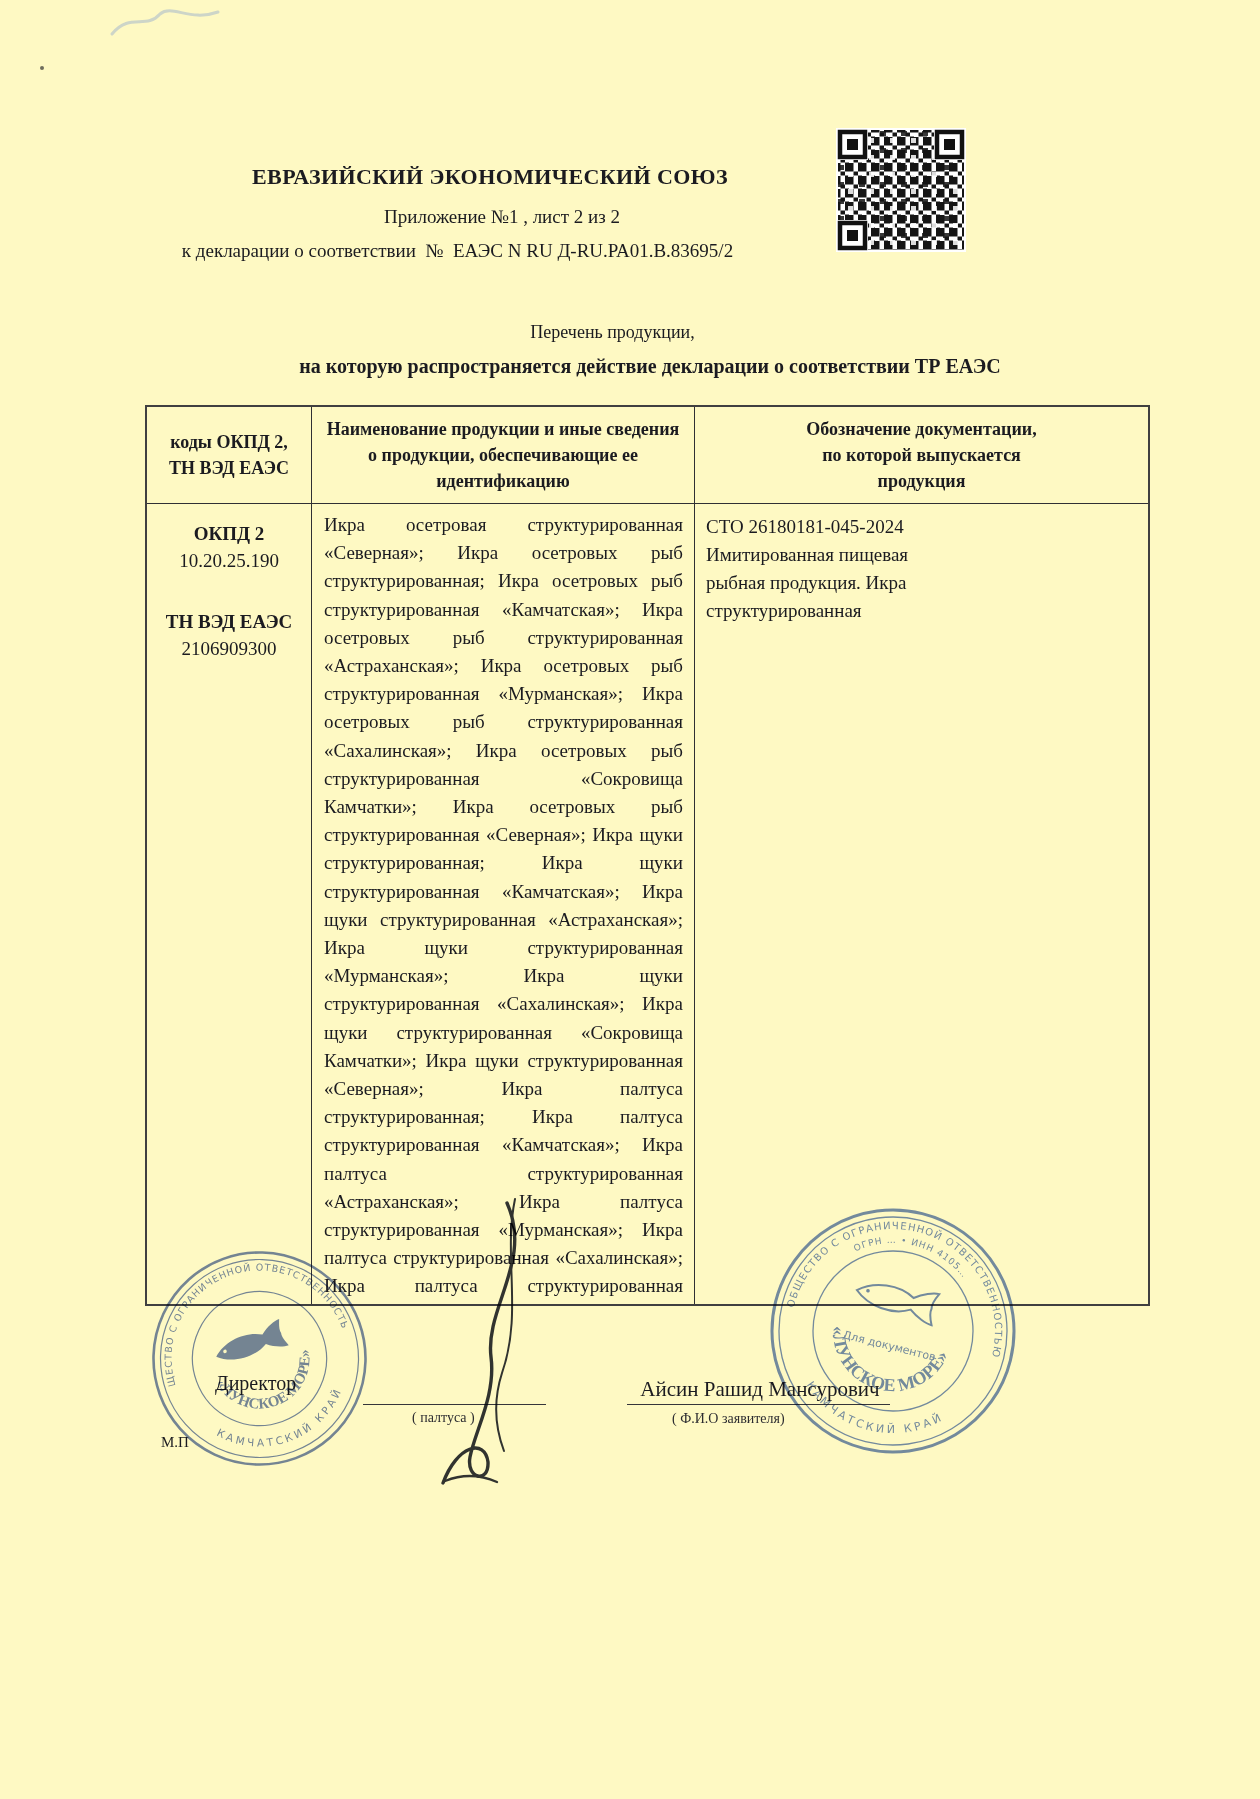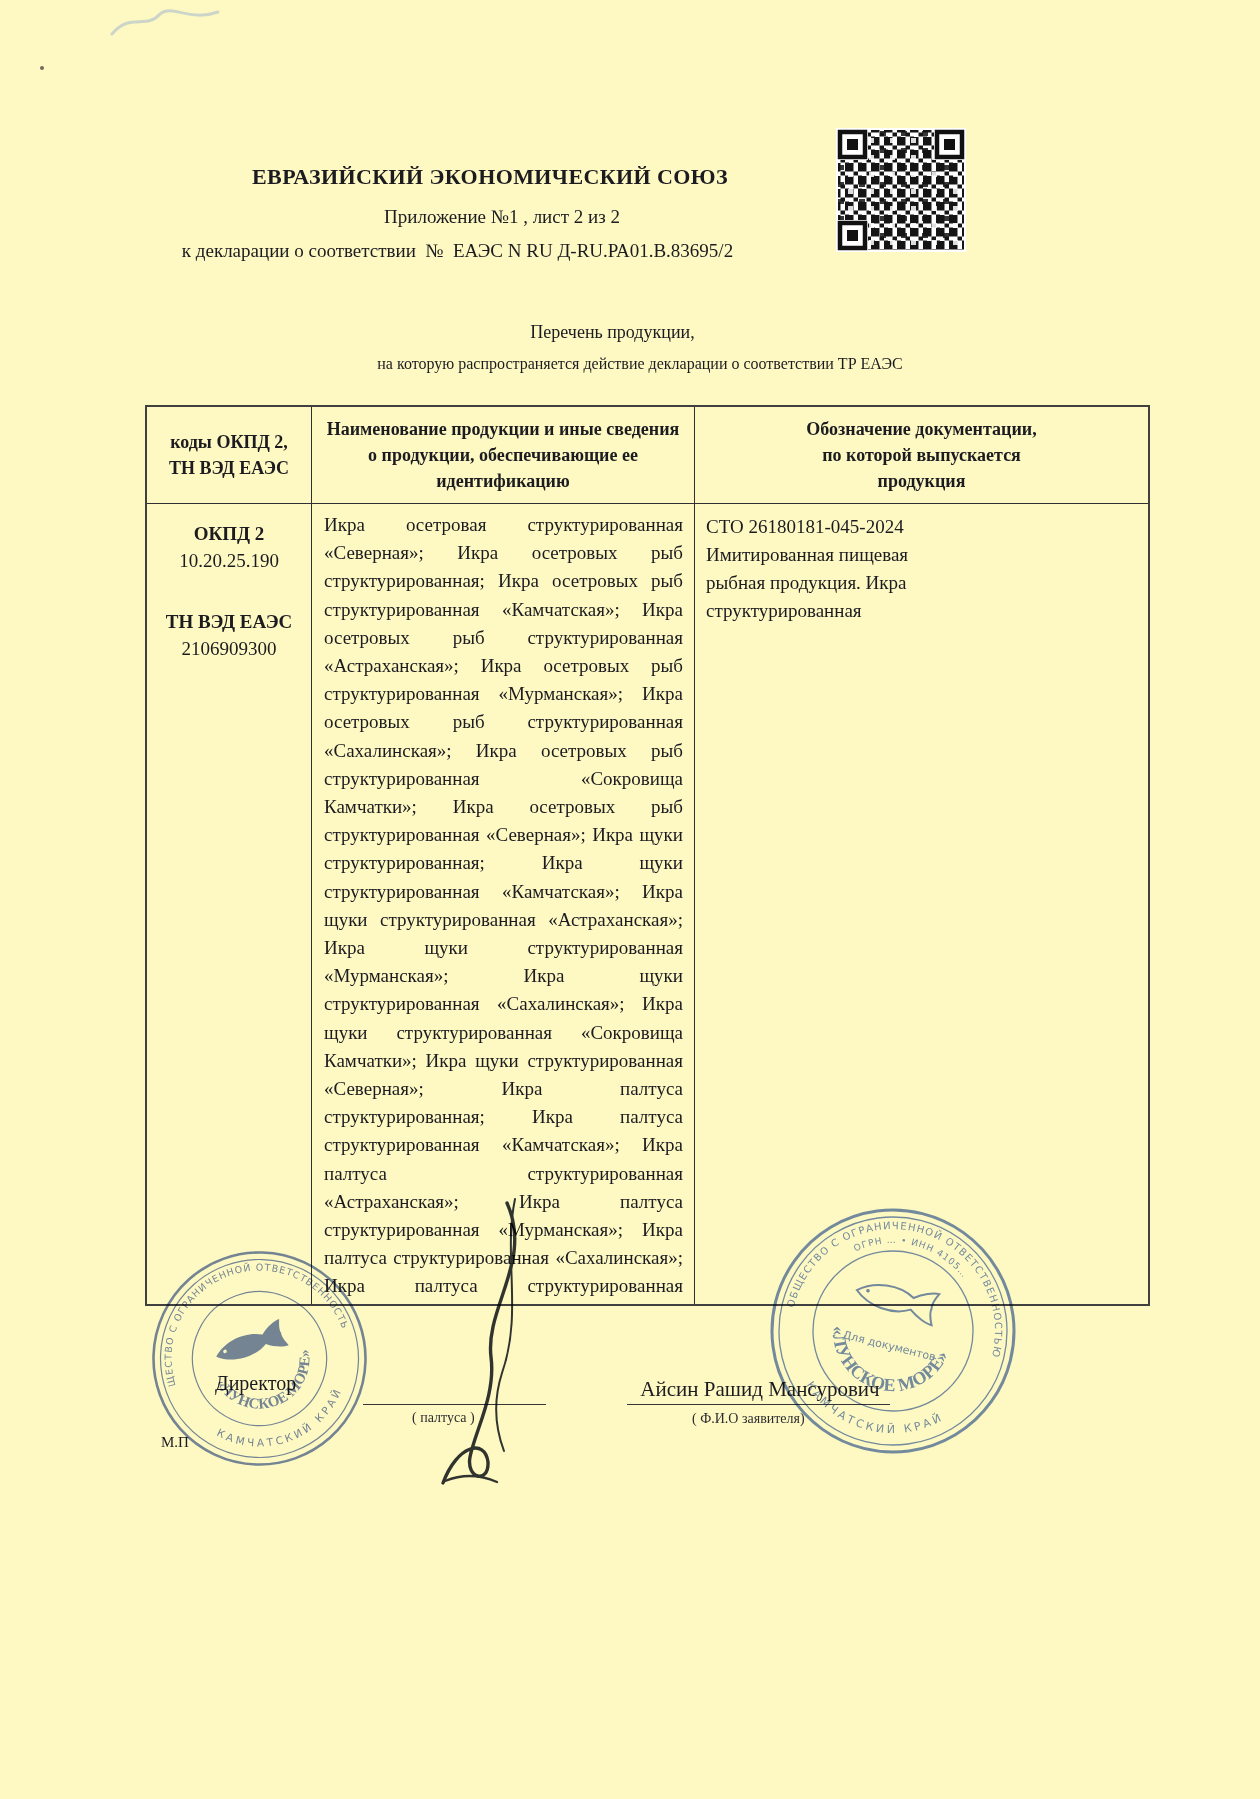--- a/index.html
+++ b/index.html
@@ -7,21 +7,21 @@
     position:relative; width:1260px; height:1799px; margin:0 auto;
     background:#fef9c3; overflow:hidden;
     font-family:"Liberation Serif", serif; color:#1b1b20;
   }
   .abs{position:absolute;}
   .center{text-align:center;}
   .doc-title{top:164px; left:0; width:980px; font-size:22px; font-weight:bold; letter-spacing:.4px;}
   .doc-sub1{top:206px; left:0; width:980px; font-size:19px;margin-left:12px;}
   .doc-sub2{top:240px; left:0; width:915px; font-size:19px; white-space:pre;}
   .sec1{top:322px; left:140px; width:945px; font-size:18px; font-weight:normal;}
-  .sec2{top:355px; left:145px; width:990px; font-size:16px; font-weight:normal;}
+  .sec2{top:355px; left:155px; width:990px; font-size:20px; font-weight:bold;}
 
   .tbl{
     top:405px; left:145px; width:1005px; box-sizing:border-box;
     display:grid; grid-template-columns:165px 383px 1fr; grid-template-rows:97px 800px;
     border:2px solid #404040;
   }
   .cell{box-sizing:border-box; overflow:hidden;}
   .b-r{border-right:1.5px solid #303034;}
   .b-b{border-bottom:1.5px solid #303034;}
   .hcell{font-weight:bold; font-size:18px; line-height:1.45; text-align:center;}
@@ -34,21 +34,21 @@
   .products-cell{padding:7px 11px 0 12px; font-size:19px; line-height:28.2px; text-align:justify;}
   .docs-cell{padding:9px 8px 0 11px; font-size:19px; line-height:28px;}
   .docs-inner{width:238px;}
 
   .director{top:1372px; left:215px; font-size:20px;}
   .mp{top:1434px; left:161px; font-size:15px;}
   .sig-line{top:1404px; left:363px; width:183px; border-top:1.6px solid #35353a; height:0;}
   .sig-cap{top:1410px; left:412px; font-size:14px; color:#2c2c30;}
   .name{top:1377px; left:632px; width:256px; font-size:21px; text-align:center;}
   .name-line{top:1404px; left:627px; width:263px; border-top:1.6px solid #35353a; height:0;}
-  .name-cap{top:1411px; left:692px; font-size:14px; color:#2c2c30;}
+  .name-cap{top:1411px; left:672px; font-size:14px; color:#2c2c30;}
 
   .qr{top:128px; left:836px;}
   .stamp{mix-blend-mode:multiply;}
   .stamp-l{top:1246px; left:147px;}
   .stamp-r{top:1204px; left:766px;}
   .sigink{top:1195px; left:385px; mix-blend-mode:multiply;}
   .scribble{top:4px; left:106px; opacity:.55;}
   .scan-dot{top:66px; left:40px; width:4px; height:4px; border-radius:50%; background:#4a4a44; opacity:.8;}
 
   .stamp text{font-family:"DejaVu Sans", sans-serif;}

